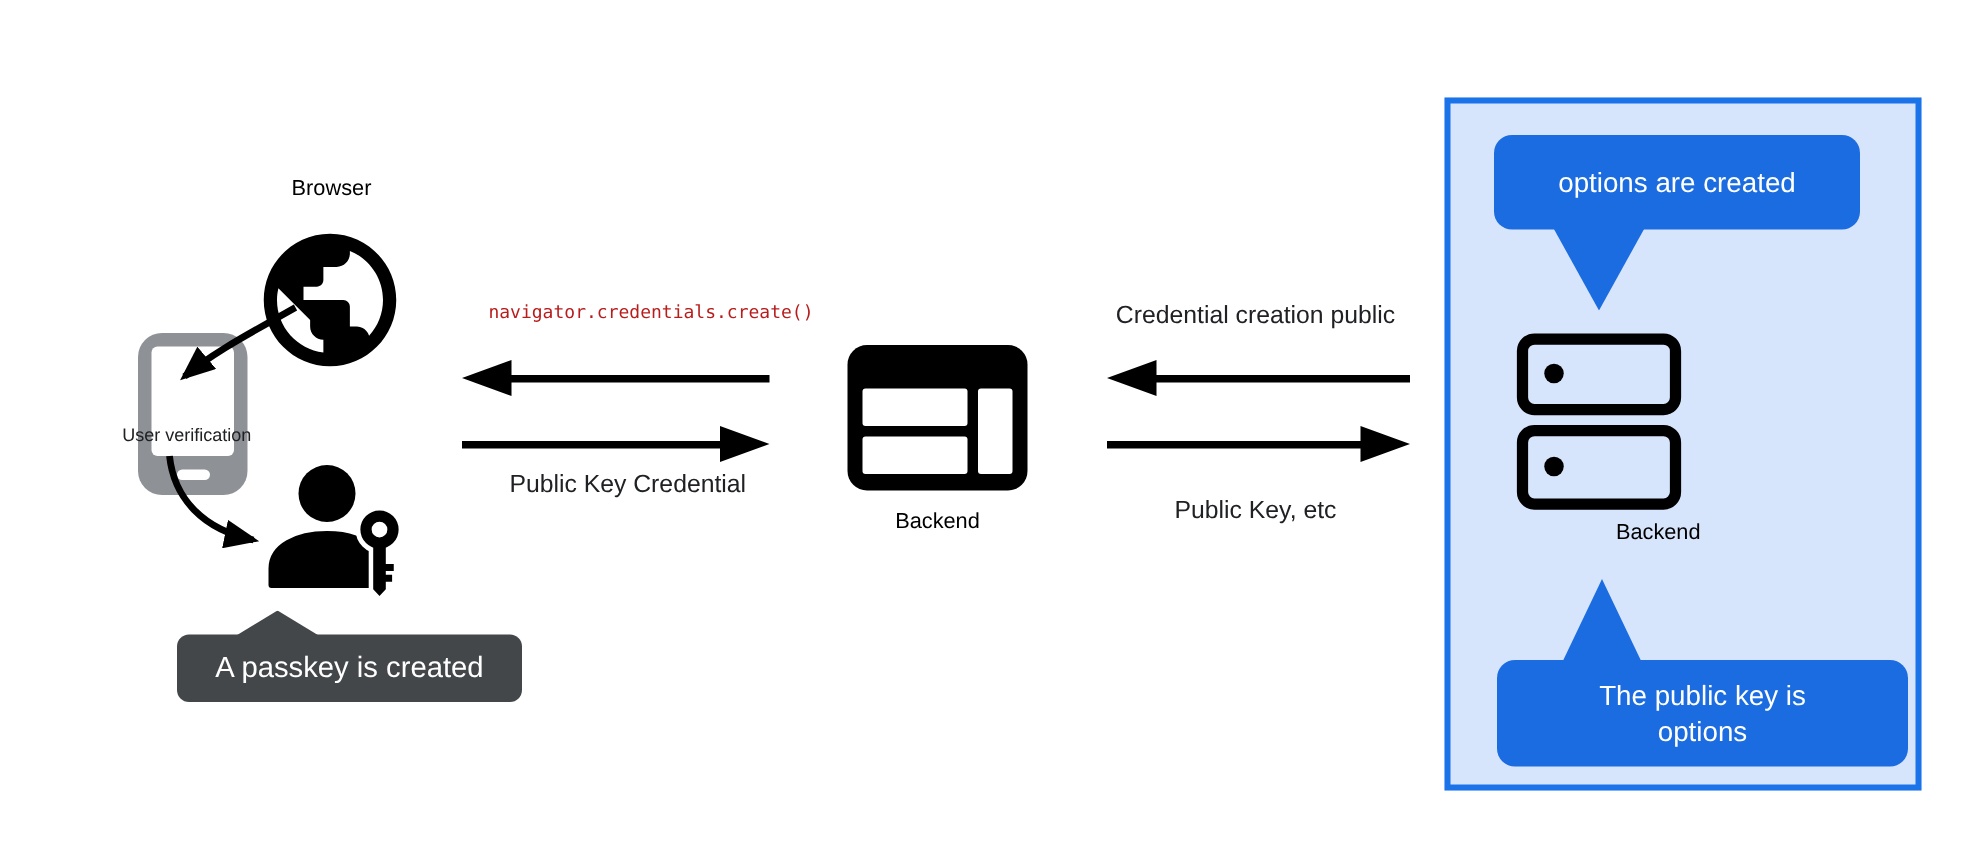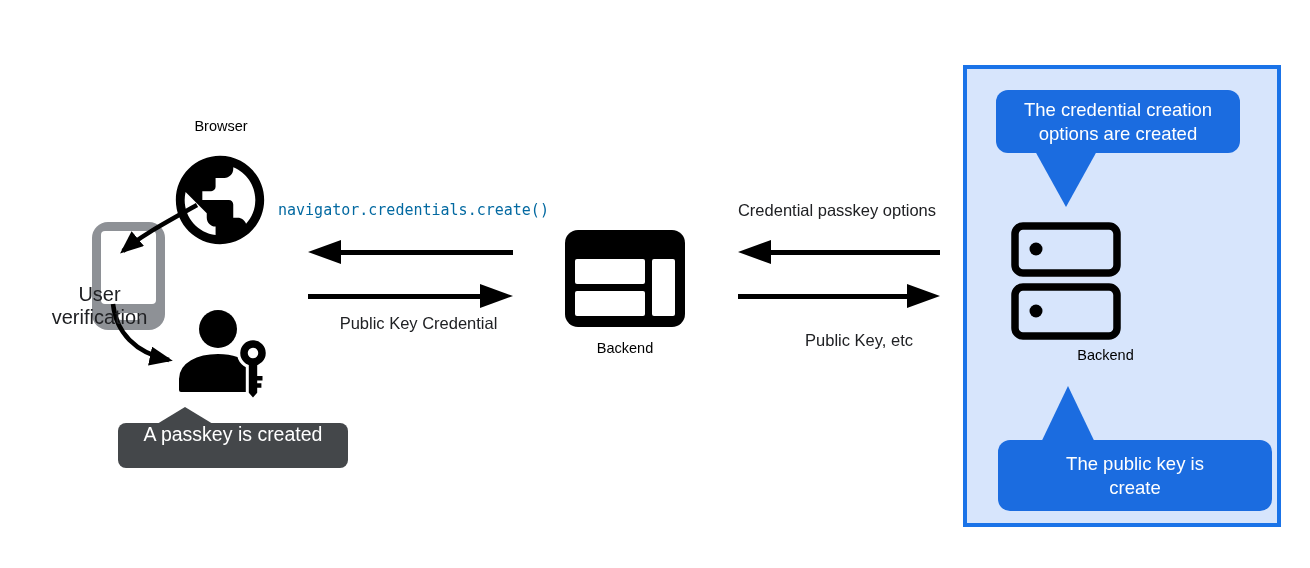--- a/index.html
+++ b/index.html
@@ -4,40 +4,40 @@
 <style>
   :root{
     --bubble-blue:#1b6ce0; --panel-fill:#d7e5fc; --panel-border:#1a73e8;
     --tooltip-gray:#44474a; --phone-gray:#8e9196; --ink:#202124;
   }
   html,body{margin:0;padding:0;background:#fff;}
   .canvas{position:relative;width:1310px;height:568px;background:#fff;overflow:hidden;
           font-family:"Liberation Sans",sans-serif;color:var(--ink);}
   .lbl{position:absolute;text-align:center;font-size:16.5px;color:var(--ink);z-index:3;}
   .lbl-bold{position:absolute;text-align:center;font-weight:400;font-size:14.5px;color:#000;z-index:3;}
-  .code{position:absolute;text-align:left;font-family:"DejaVu Sans Mono",monospace;
-        font-size:15px;color:#0369a1;z-index:3;}
+  .code{position:absolute;text-align:center;font-family:"DejaVu Sans Mono",monospace;
+        font-size:12px;color:#b91c1c;z-index:3;}
   
   .harrow{position:absolute;height:24px;z-index:2;}
   .harrow .bar{position:absolute;top:10px;height:4.5px;background:#000;}
   .harrow .head{position:absolute;top:0;width:0;height:0;
                 border-top:12px solid transparent;border-bottom:12px solid transparent;}
   .harrow.left .bar{left:26px;right:0;}
   .harrow.left .head{left:0;border-right:33px solid #000;}
   .harrow.right .bar{left:0;right:26px;}
   .harrow.right .head{right:0;border-left:33px solid #000;}
   
   .phone{position:absolute;left:92px;top:222px;width:73px;height:108px;
          background:var(--phone-gray);border-radius:16px;z-index:1;}
   .phone .screen{position:absolute;left:9px;top:9px;width:55px;height:73px;background:#fff;border-radius:4px;}
   .phone .dash{position:absolute;left:26px;top:91px;width:22px;height:7px;background:#fff;border-radius:3.5px;}
   
   .tooltip{position:absolute;left:118px;top:423px;width:230px;height:45px;
            background:var(--tooltip-gray);border-radius:8px;color:#fff;font-size:19.5px;
-           display:flex;justify-content:center;z-index:3;}
+           display:flex;align-items:center;justify-content:center;z-index:3;}
   .tooltip-tail{position:absolute;left:157px;top:407px;width:56px;height:17px;
                 background:var(--tooltip-gray);clip-path:polygon(50% 0,0 100%,100% 100%);z-index:3;}
   
   .panel{position:absolute;left:963px;top:65px;width:318px;height:462px;box-sizing:border-box;
          background:var(--panel-fill);border:4px solid var(--panel-border);z-index:1;}
   .bubble{position:absolute;background:var(--bubble-blue);color:#fff;border-radius:12px;
           display:flex;flex-direction:column;align-items:center;justify-content:center;
           font-size:18.5px;line-height:1.27;text-align:center;z-index:3;}
   .bubble-top{left:996px;top:90px;width:244px;height:63px;}
   .bubble-bottom{left:998px;top:440px;width:274px;height:71px;}
@@ -59,21 +59,21 @@
 
   <svg class="z2" style="left:167px;top:147px;" width="106" height="106" viewBox="0 0 24 24">
     <path fill="#000" fill-rule="evenodd" d="M12 2C6.48 2 2 6.48 2 12s4.48 10 10 10 10-4.48 10-10S17.52 2 12 2zm-1 17.93c-3.95-.49-7-3.85-7-7.93 0-.62.08-1.21.21-1.79L9 15v1c0 1.1.9 2 2 2v1.93zm6.9-2.54c-.26-.81-1-1.39-1.9-1.39h-1v-3c0-.55-.45-1-1-1H8v-2h2c.55 0 1-.45 1-1V7h2c1.1 0 2-.9 2-2v-.41c2.93 1.19 5 4.06 5 7.41 0 2.08-.8 3.97-2.1 5.39z"></path>
   </svg>
 
   <div class="phone">
     <div class="screen"></div>
     <div class="dash"></div>
   </div>
 
-  <div class="lbl" style="left:29px;top:283px;width:141px;font-size:20px;">User verification</div>
+  <div class="lbl" style="left:54px;top:283px;width:141px;font-size:12px;">User verification</div>
 
   <svg class="z2" style="left:176px;top:307px;" width="92" height="88" viewBox="0 0 92 88">
     <path d="M5,83 L5,72 C5,57 22,49 42,49 C57,49 67,53 73,60 L73,83 Z" fill="#000" stroke="#000" stroke-width="4" stroke-linejoin="round"></path>
     <circle cx="42" cy="22" r="19" fill="#000"></circle>
 
     <circle cx="77" cy="46" r="9" fill="none" stroke="#fff" stroke-width="14"></circle>
     <path d="M72.8,54 h8.4 v15 h5.3 v4.6 h-5.3 v2.6 h4.2 v4.6 h-4.2 v5 l-4.2,4.6 l-4.2,-4.6 z" fill="#fff" stroke="#fff" stroke-width="6" stroke-linejoin="round"></path>
 
     <circle cx="77" cy="46" r="9" fill="#fff" stroke="#000" stroke-width="7.5"></circle>
     <path d="M72.8,54 h8.4 v15 h5.3 v4.6 h-5.3 v2.6 h4.2 v4.6 h-4.2 v5 l-4.2,4.6 l-4.2,-4.6 z" fill="#000"></path>
@@ -108,46 +108,45 @@
   <div class="lbl" style="left:316px;top:314px;width:205px;">Public Key Credential</div>
 
   <svg class="z2" style="left:565px;top:230px;" width="120" height="97" viewBox="0 0 120 97">
     <rect x="0" y="0" width="120" height="97" rx="13" fill="#000"></rect>
     <rect x="10" y="29" width="70" height="25" rx="2" fill="#fff"></rect>
     <rect x="10" y="61" width="70" height="25" rx="2" fill="#fff"></rect>
     <rect x="87" y="29" width="23" height="57" rx="2" fill="#fff"></rect>
   </svg>
   <div class="lbl-bold" style="left:563px;top:340px;width:124px;">Backend</div>
 
-  <div class="lbl" style="left:711px;top:201px;width:252px;">Credential passkey options</div>
+  <div class="lbl" style="left:711px;top:201px;width:252px;">Credential creation public</div>
 
   <div class="harrow left" style="left:738px;top:240px;width:202px;">
     <div class="head"></div>
     <div class="bar"></div>
   </div>
   <div class="harrow right" style="left:738px;top:284px;width:202px;">
     <div class="bar"></div>
     <div class="head"></div>
   </div>
 
-  <div class="lbl" style="left:761px;top:331px;width:152px;text-align:right;">Public Key, etc</div>
+  <div class="lbl" style="left:761px;top:331px;width:152px;">Public Key, etc</div>
 
   <div class="tail-down"></div>
   <div class="bubble bubble-top">
-    <span>The credential creation</span>
     <span>options are created</span>
   </div>
 
   <svg class="z2" style="left:1010px;top:221px;" width="113" height="120" viewBox="0 0 113 120">
     <rect x="5" y="5" width="102" height="47" rx="8" fill="none" stroke="#000" stroke-width="7.5"></rect>
     <circle cx="26" cy="28" r="6.5" fill="#000"></circle>
     <rect x="5" y="66" width="102" height="49" rx="8" fill="none" stroke="#000" stroke-width="7.5"></rect>
     <circle cx="26" cy="90" r="6.5" fill="#000"></circle>
   </svg>
   <div class="lbl-bold" style="left:1049px;top:347px;width:113px;">Backend</div>
 
   <div class="tail-up"></div>
   <div class="bubble bubble-bottom">
     <span>The public key is</span>
-    <span>create</span>
+    <span>options</span>
   </div>
 
 </div>
 
 </body></html>

